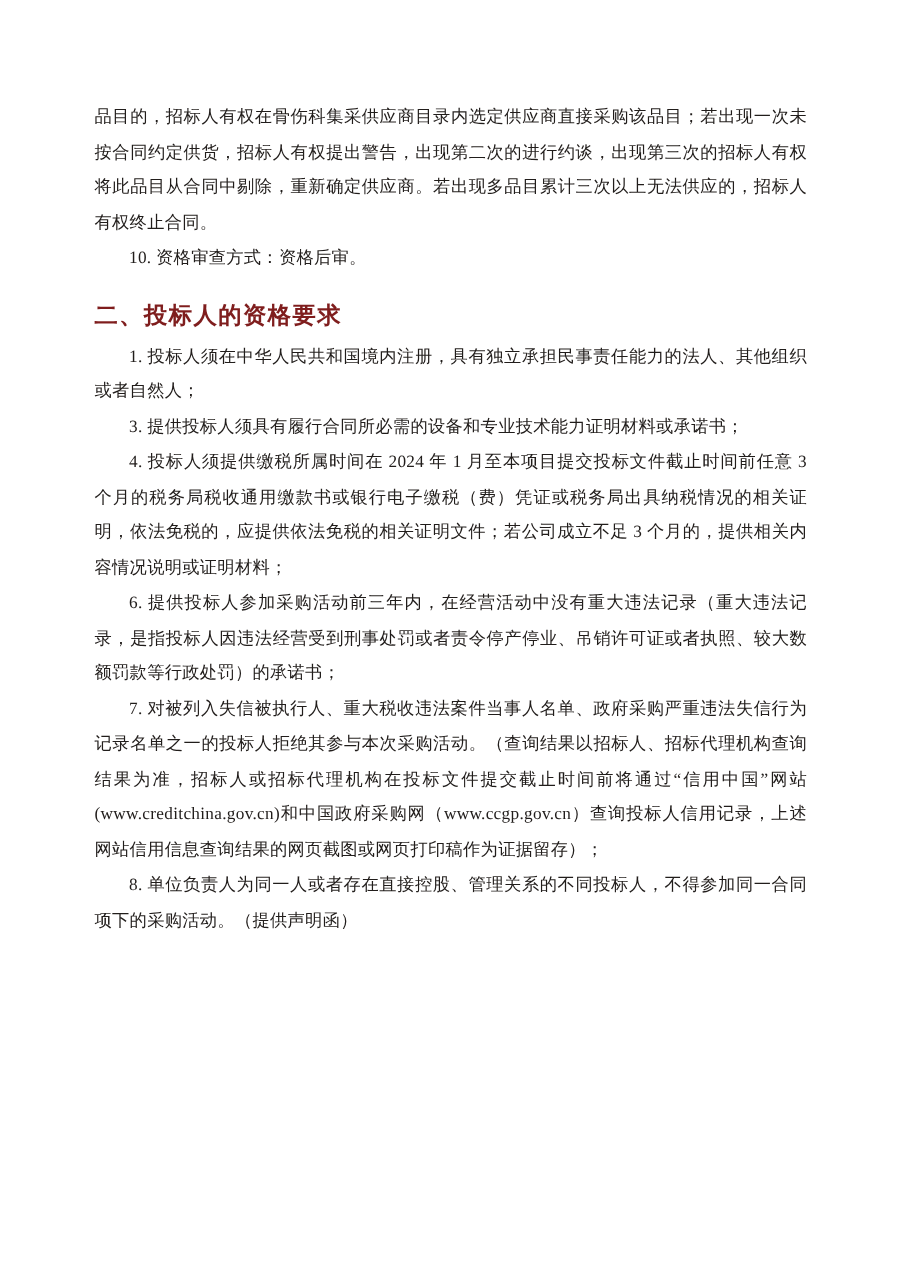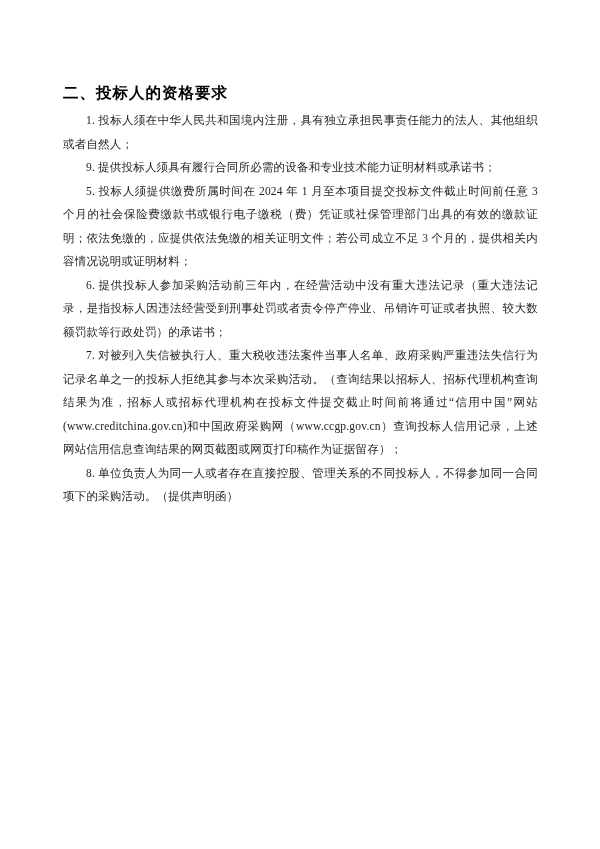--- a/index.html
+++ b/index.html
@@ -39,44 +39,46 @@
   .bold-label {
     font-weight: bold;
   }
   .section-heading {
     margin: 0;
     margin-top: 14px;
     margin-bottom: 4px;
     font-size: 15.5px;
     font-weight: bold;
     line-height: 24px;
-    color: #000000;
+    color: #7f1d1d;
     letter-spacing: 1px;
     text-align: left;
     text-indent: 0;
   }
 </style>
 </head>
 <body>
 
 <div class="page">
   <div class="content">
 
+    <p class="no-indent">品目的，招标人有权在骨伤科集采供应商目录内选定供应商直接采购该品目；若出现一次未按合同约定供货，招标人有权提出警告，出现第二次的进行约谈，出现第三次的招标人有权将此品目从合同中剔除，重新确定供应商。若出现多品目累计三次以上无法供应的，招标人有权终止合同。</p>
 
 
+    <p class="para-indent">10. 资格审查方式：资格后审。</p>
 
     <h2 class="section-heading">二、投标人的资格要求</h2>
 
     <p class="para-indent">1. 投标人须在中华人民共和国境内注册，具有独立承担民事责任能力的法人、其他组织或者自然人；</p>
 
 
-    <p class="para-indent">9. 提供投标人须具有履行合同所必需的设备和专业技术能力证明材料或承诺书；</p>
+    <p class="para-indent">3. 提供投标人须具有履行合同所必需的设备和专业技术能力证明材料或承诺书；</p>
 
+    <p class="para-indent">4. 投标人须提供缴税所属时间在 2024 年 1 月至本项目提交投标文件截止时间前任意 3 个月的税务局税收通用缴款书或银行电子缴税（费）凭证或税务局出具纳税情况的相关证明，依法免税的，应提供依法免税的相关证明文件；若公司成立不足 3 个月的，提供相关内容情况说明或证明材料；</p>
 
-    <p class="para-indent">5. 投标人须提供缴费所属时间在 2024 年 1 月至本项目提交投标文件截止时间前任意 3 个月的社会保险费缴款书或银行电子缴税（费）凭证或社保管理部门出具的有效的缴款证明；依法免缴的，应提供依法免缴的相关证明文件；若公司成立不足 3 个月的，提供相关内容情况说明或证明材料；</p>
 
     <p class="para-indent">6. 提供投标人参加采购活动前三年内，在经营活动中没有重大违法记录（重大违法记录，是指投标人因违法经营受到刑事处罚或者责令停产停业、吊销许可证或者执照、较大数额罚款等行政处罚）的承诺书；</p>
 
     <p class="para-indent">7. 对被列入失信被执行人、重大税收违法案件当事人名单、政府采购严重违法失信行为记录名单之一的投标人拒绝其参与本次采购活动。（查询结果以招标人、招标代理机构查询结果为准，招标人或招标代理机构在投标文件提交截止时间前将通过“信用中国”网站(www.creditchina.gov.cn)和中国政府采购网（www.ccgp.gov.cn）查询投标人信用记录，上述网站信用信息查询结果的网页截图或网页打印稿作为证据留存）；</p>
 
     <p class="para-indent">8. 单位负责人为同一人或者存在直接控股、管理关系的不同投标人，不得参加同一合同项下的采购活动。（提供声明函）</p>
 
   </div>
 </div>
 

